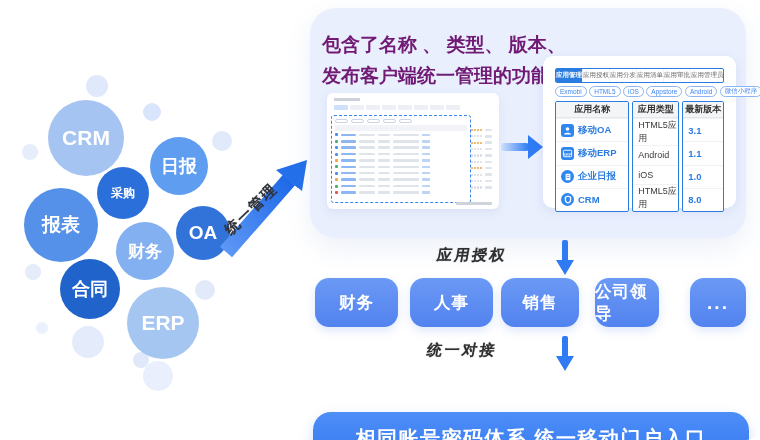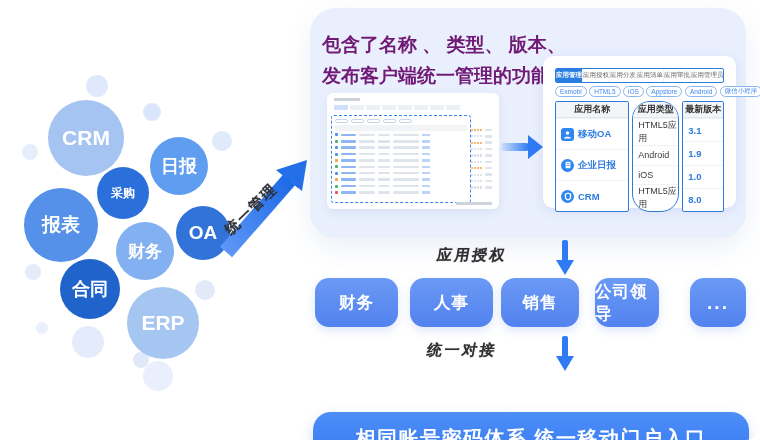--- a/index.html
+++ b/index.html
@@ -70,21 +70,21 @@
   .ctabs{display:flex;height:15px;border:1.5px solid #2b7ce0;border-radius:2px;overflow:hidden;background:#fff;}
   .ctab{flex:1;display:flex;align-items:center;justify-content:center;font-size:6.5px;color:#666;
         border-right:1px solid #eef1f6;white-space:nowrap;}
   .ctab:last-child{border-right:none;}
   .ctab.active{background:#2b7ce0;color:#fff;font-weight:700;}
   .cpills{display:flex;gap:2.5px;margin-top:3px;height:11px;}
   .cpill{flex:0 0 auto;display:flex;align-items:center;justify-content:center;padding:0 4px;
          border:1px solid #8ab4f2;border-radius:6px;color:#3f86ef;font-size:6.5px;background:#fff;white-space:nowrap;}
   .cols{display:flex;gap:3px;margin-top:4px;height:111px;}
   .col{border:1.5px solid #2b7ce0;border-radius:2px;background:#fff;overflow:hidden;display:flex;flex-direction:column;}
-  .col.c1{width:84px;} .col.c2{width:53px;border-radius:18px;} .col.c3{width:47px;}
+  .col.c1{width:84px;} .col.c2{width:53px;} .col.c3{width:47px;}
   .chead{height:16px;background:#f4f5f7;display:flex;align-items:center;justify-content:center;
          font-size:9px;font-weight:700;color:#333;border-bottom:1px solid #e4e7ec;}
   .ccell{flex:1;display:flex;align-items:center;padding-left:5px;border-top:1px solid #f0f2f5;gap:4px;}
   .ccell:first-of-type{border-top:none;}
   .app-name{font-size:9.5px;font-weight:700;color:#2b7ce0;white-space:nowrap;}
   .type-txt{font-size:9px;color:#3a3a3a;}
   .ver-txt{font-size:9.5px;color:#2b7ce0;font-weight:700;}
   .aicon{width:13px;height:13px;flex:0 0 auto;background:#2e86f0;display:flex;align-items:center;justify-content:center;}
   .aicon.sq{border-radius:3px;} .aicon.rd{border-radius:50%;}
 
@@ -351,20 +351,29 @@
           <div class="ccell">
             <span class="aicon sq">
               <svg width="9" height="9" viewBox="0 0 10 10">
                   <circle cx="5" cy="3.4" r="2" fill="#fff"></circle>
                   <path d="M1 9.5 C1 6.8 9 6.8 9 9.5 Z" fill="#fff"></path>
                 </svg>
             </span>
             <span class="app-name">移动OA</span>
           </div>
           <div class="ccell">
+            <span class="aicon sq">
+              <svg width="11" height="11" viewBox="0 0 12 12">
+                  <rect x="1.5" y="2.5" width="9" height="7" rx="1" fill="none" stroke="#fff" stroke-width="1"></rect>
+                  <text x="6" y="8.2" text-anchor="middle" font-size="4.2" fill="#fff" font-family="Liberation Sans, sans-serif">ERP</text>
+                </svg>
+            </span>
+            <span class="app-name">移动ERP</span>
+          </div>
+          <div class="ccell">
             <span class="aicon rd">
               <svg width="8" height="8" viewBox="0 0 10 10">
                   <rect x="2" y="1" width="6" height="8" rx="0.8" fill="#fff"></rect>
                   <rect x="3.2" y="3" width="3.6" height="0.9" fill="#2e86f0"></rect>
                   <rect x="3.2" y="5" width="3.6" height="0.9" fill="#2e86f0"></rect>
                 </svg>
             </span>
             <span class="app-name">企业日报</span>
           </div>
           <div class="ccell">
@@ -393,21 +402,21 @@
               <span class="type-txt">HTML5应用</span>
             </div>
         </div>
 
         <div class="col c3">
           <div class="chead">最新版本</div>
           <div class="ccell">
               <span class="ver-txt">3.1</span>
             </div>
           <div class="ccell">
-              <span class="ver-txt">1.9</span>
+              <span class="ver-txt">1.1</span>
             </div>
           <div class="ccell">
               <span class="ver-txt">1.0</span>
             </div>
           <div class="ccell">
               <span class="ver-txt">8.0</span>
             </div>
         </div>
       </div>
     </div>

